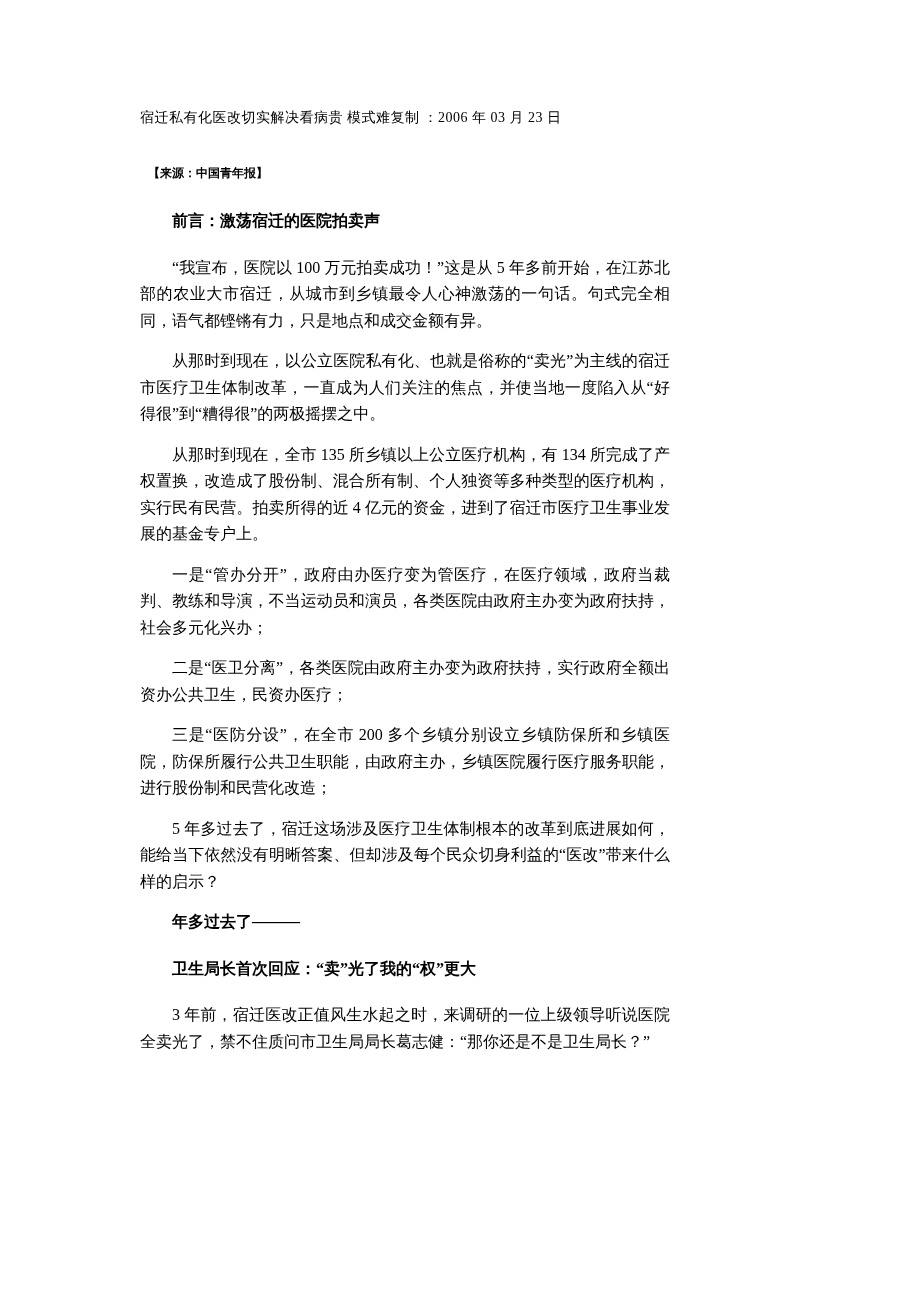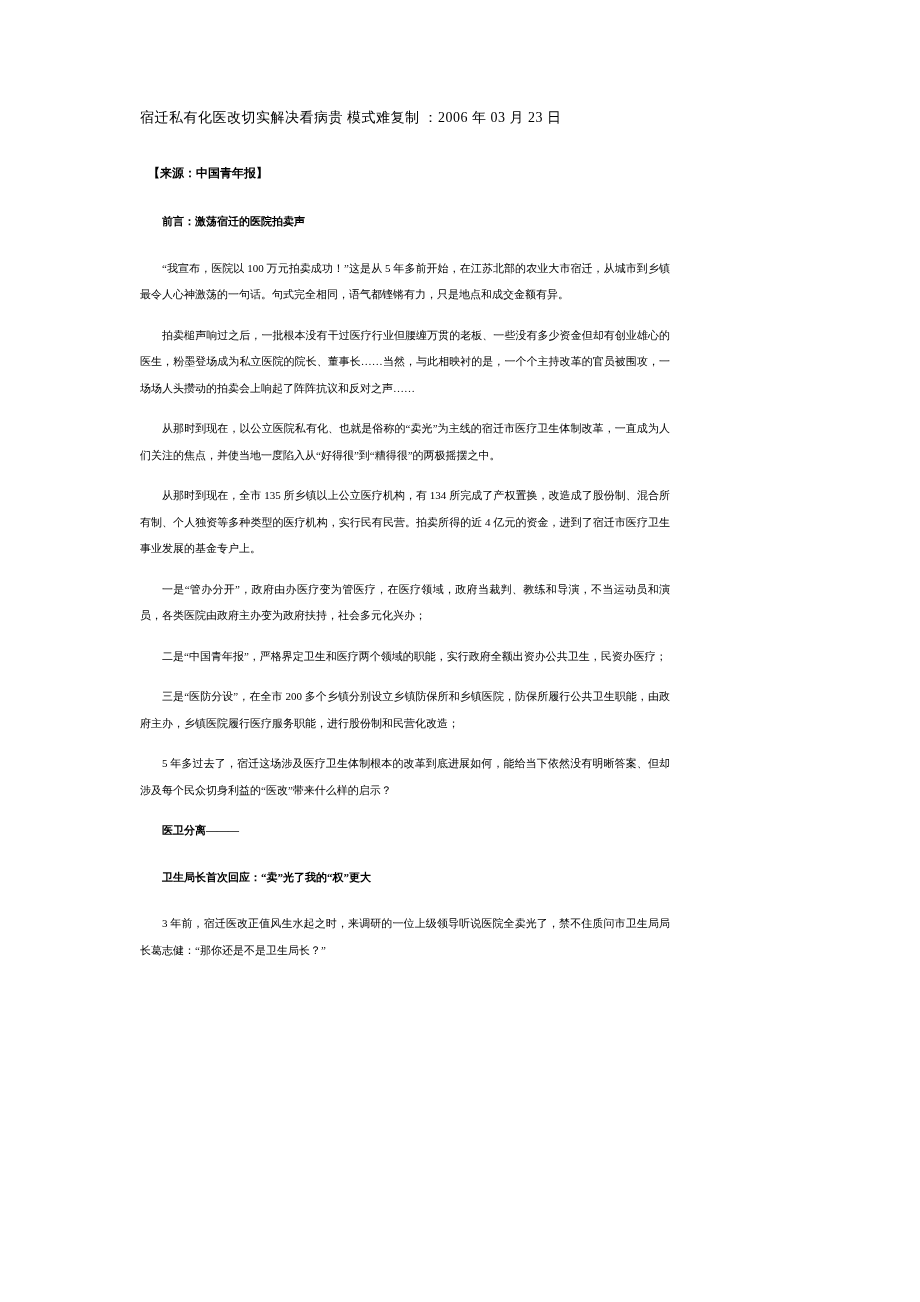--- a/index.html
+++ b/index.html
@@ -28,21 +28,21 @@
     letter-spacing: 0.5px;
   }
   .source-line {
     font-size: 12px;
     font-weight: bold;
     line-height: 22px;
     margin: 0 0 24px 0;
     padding-left: 8px;
   }
   .block {
-    font-size: 11px;
+    font-size: 16px;
     line-height: 26.5px;
     margin: 0 0 14px 0;
     text-align: justify;
   }
   .block.heading {
     font-weight: bold;
     text-indent: 2em;
     margin-top: 6px;
     margin-bottom: 20px;
     text-align: left;
@@ -57,35 +57,34 @@
 <div class="page">
 
   <div class="header-line">宿迁私有化医改切实解决看病贵 模式难复制 ：2006 年 03 月 23 日</div>
 
   <div class="source-line">【来源：中国青年报】</div>
 
   <div class="block heading">前言：激荡宿迁的医院拍卖声</div>
 
   <p class="block para">“我宣布，医院以 100 万元拍卖成功！”这是从 5 年多前开始，在江苏北部的农业大市宿迁，从城市到乡镇最令人心神激荡的一句话。句式完全相同，语气都铿锵有力，只是地点和成交金额有异。</p>
 
-  <p class="block para">拍卖槌声响过之后，一批根本没有干过医疗行业但腰缠万贯的老板、一些没有多少资金但却有创业雄心的医生，粉墨登场成为私立医院的院长、董事长……当然，与此相映衬的是，一个个主持改革的官员被围攻，一场场人头攒动的拍卖会上响起了阵阵抗议和反对之声……</p>
 
   <p class="block para">从那时到现在，以公立医院私有化、也就是俗称的“卖光”为主线的宿迁市医疗卫生体制改革，一直成为人们关注的焦点，并使当地一度陷入从“好得很”到“糟得很”的两极摇摆之中。</p>
 
   <p class="block para">从那时到现在，全市 135 所乡镇以上公立医疗机构，有 134 所完成了产权置换，改造成了股份制、混合所有制、个人独资等多种类型的医疗机构，实行民有民营。拍卖所得的近 4 亿元的资金，进到了宿迁市医疗卫生事业发展的基金专户上。</p>
 
 
   <p class="block para">一是“管办分开”，政府由办医疗变为管医疗，在医疗领域，政府当裁判、教练和导演，不当运动员和演员，各类医院由政府主办变为政府扶持，社会多元化兴办；</p>
 
-  <p class="block para">二是“中国青年报”，严格界定卫生和医疗两个领域的职能，实行政府全额出资办公共卫生，民资办医疗；</p>
+  <p class="block para">二是“医卫分离”，各类医院由政府主办变为政府扶持，实行政府全额出资办公共卫生，民资办医疗；</p>
 
   <p class="block para">三是“医防分设”，在全市 200 多个乡镇分别设立乡镇防保所和乡镇医院，防保所履行公共卫生职能，由政府主办，乡镇医院履行医疗服务职能，进行股份制和民营化改造；</p>
 
 
   <p class="block para">5 年多过去了，宿迁这场涉及医疗卫生体制根本的改革到底进展如何，能给当下依然没有明晰答案、但却涉及每个民众切身利益的“医改”带来什么样的启示？</p>
 
-  <div class="block heading">医卫分离———</div>
+  <div class="block heading">年多过去了———</div>
 
   <div class="block heading">卫生局长首次回应：“卖”光了我的“权”更大</div>
 
   <p class="block para">3 年前，宿迁医改正值风生水起之时，来调研的一位上级领导听说医院全卖光了，禁不住质问市卫生局局长葛志健：“那你还是不是卫生局长？”</p>
 
 </div>
 
 </body></html>

